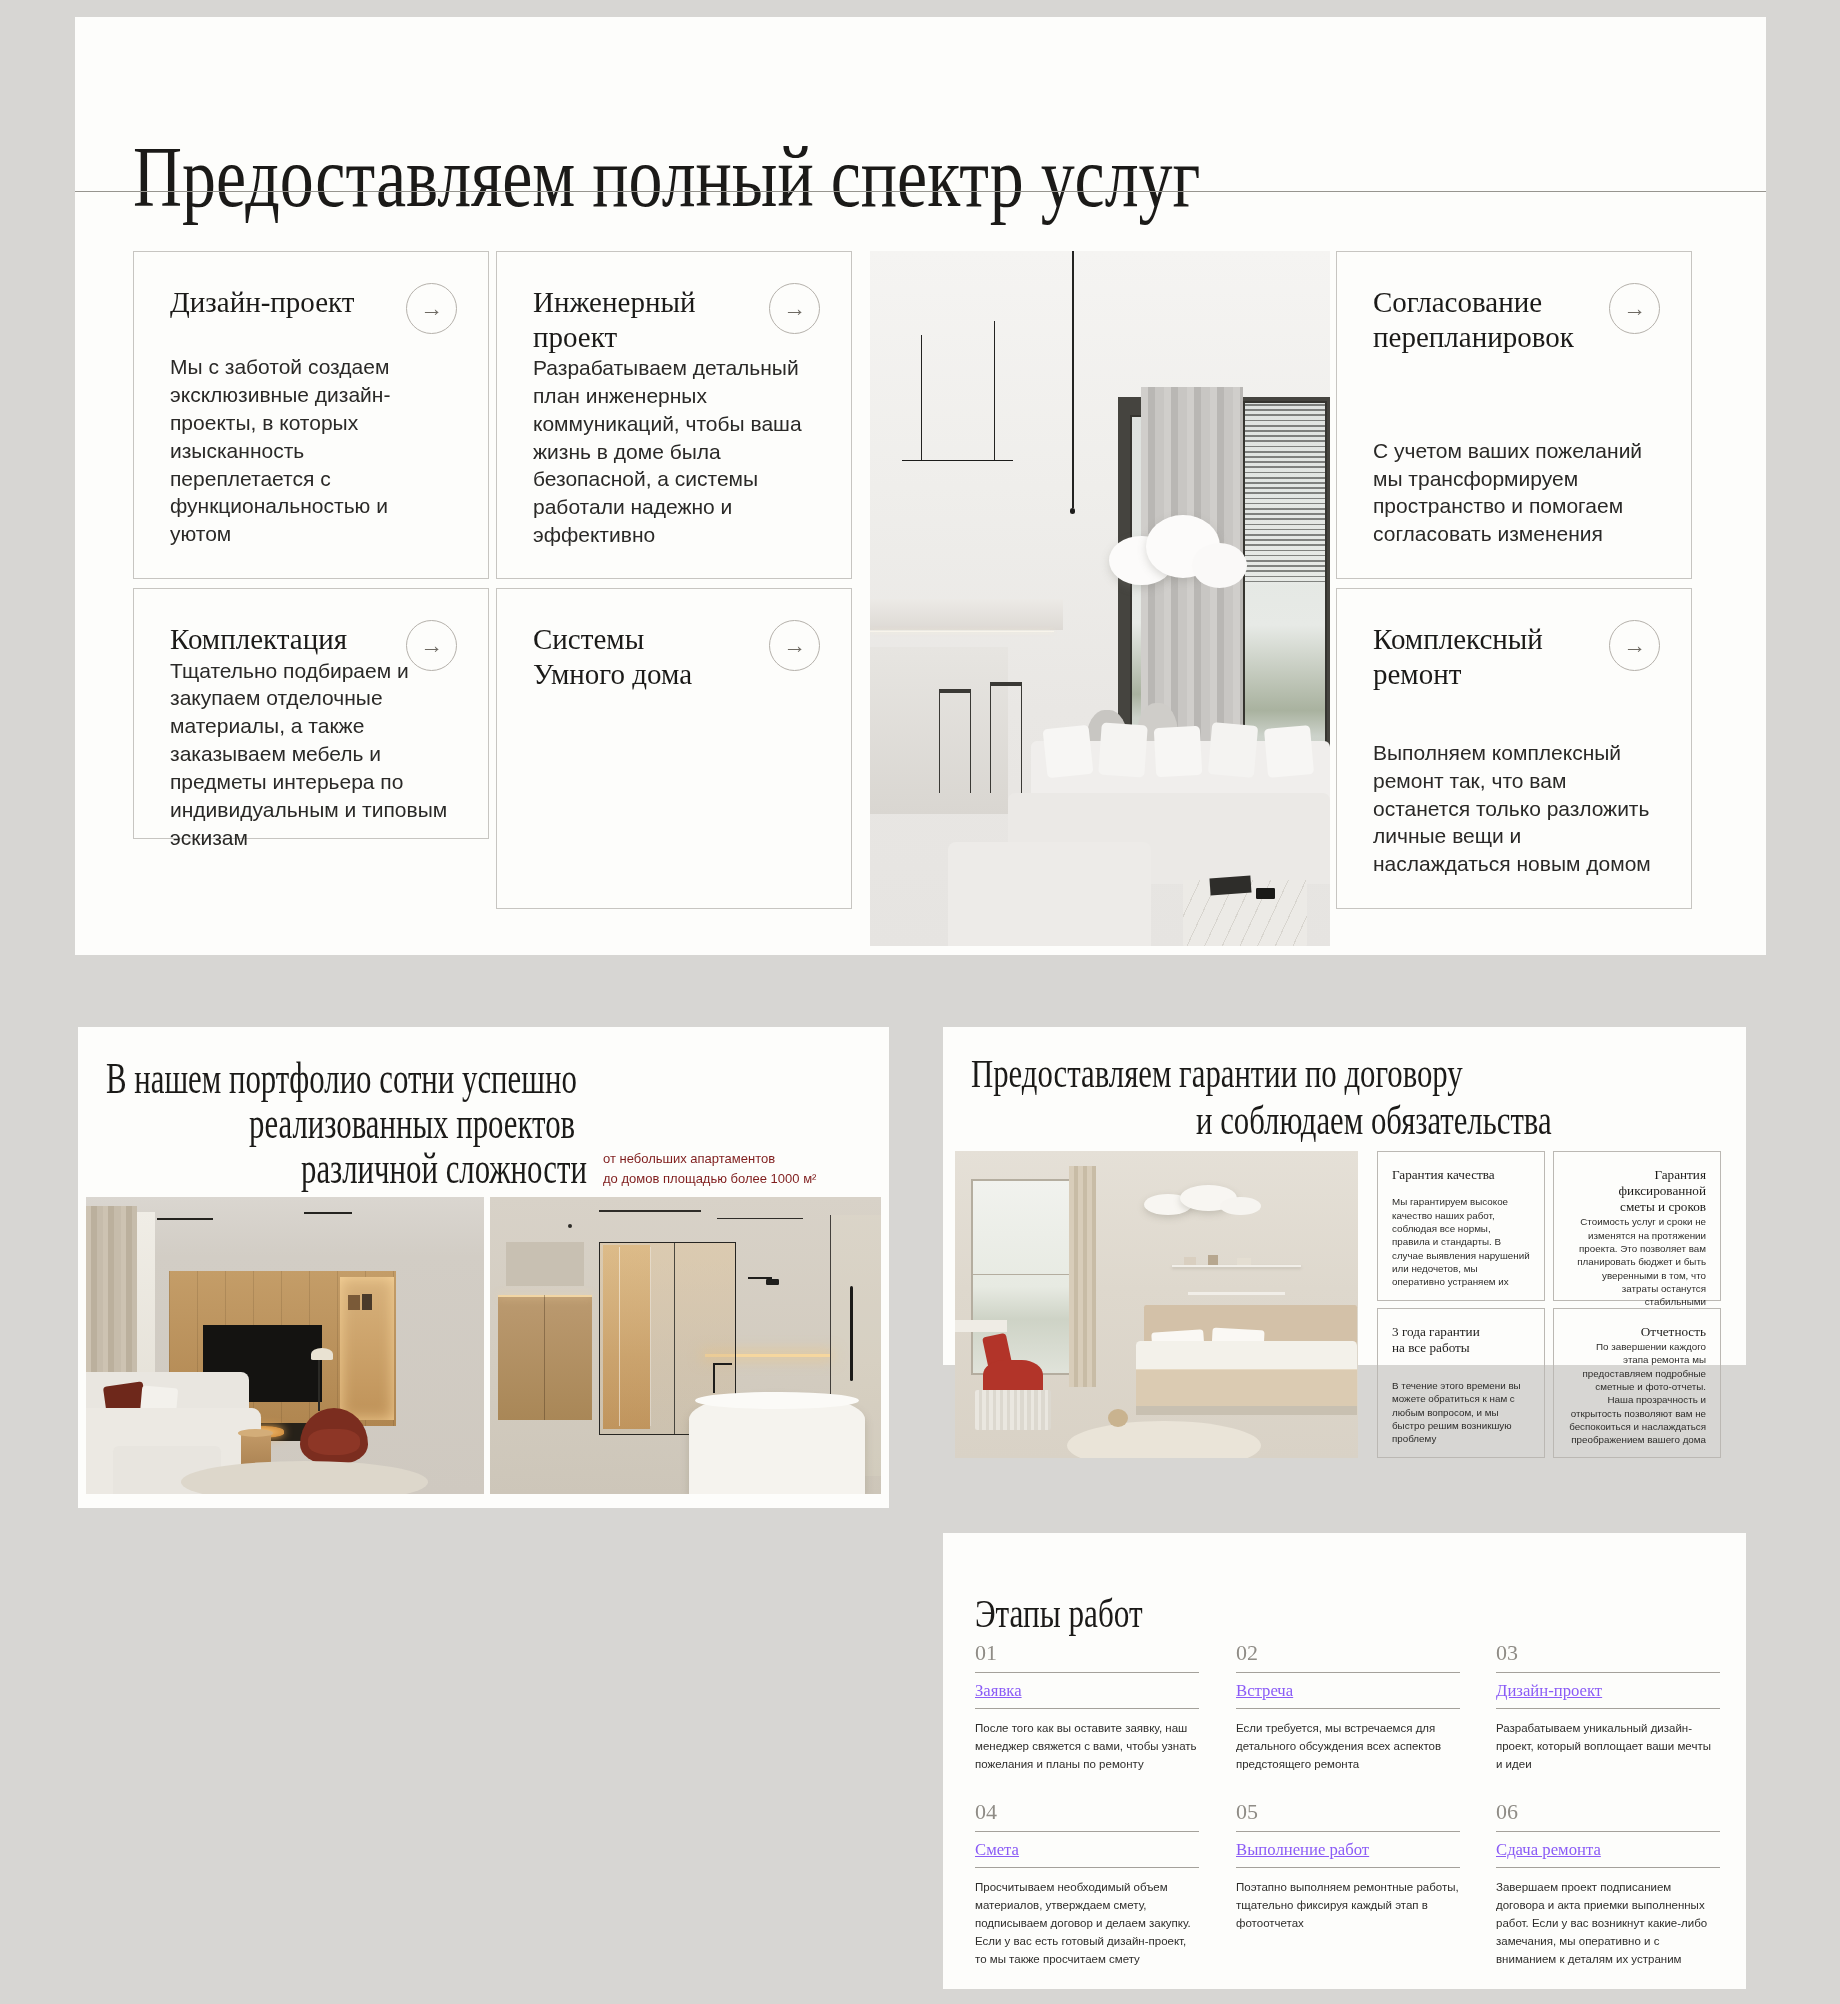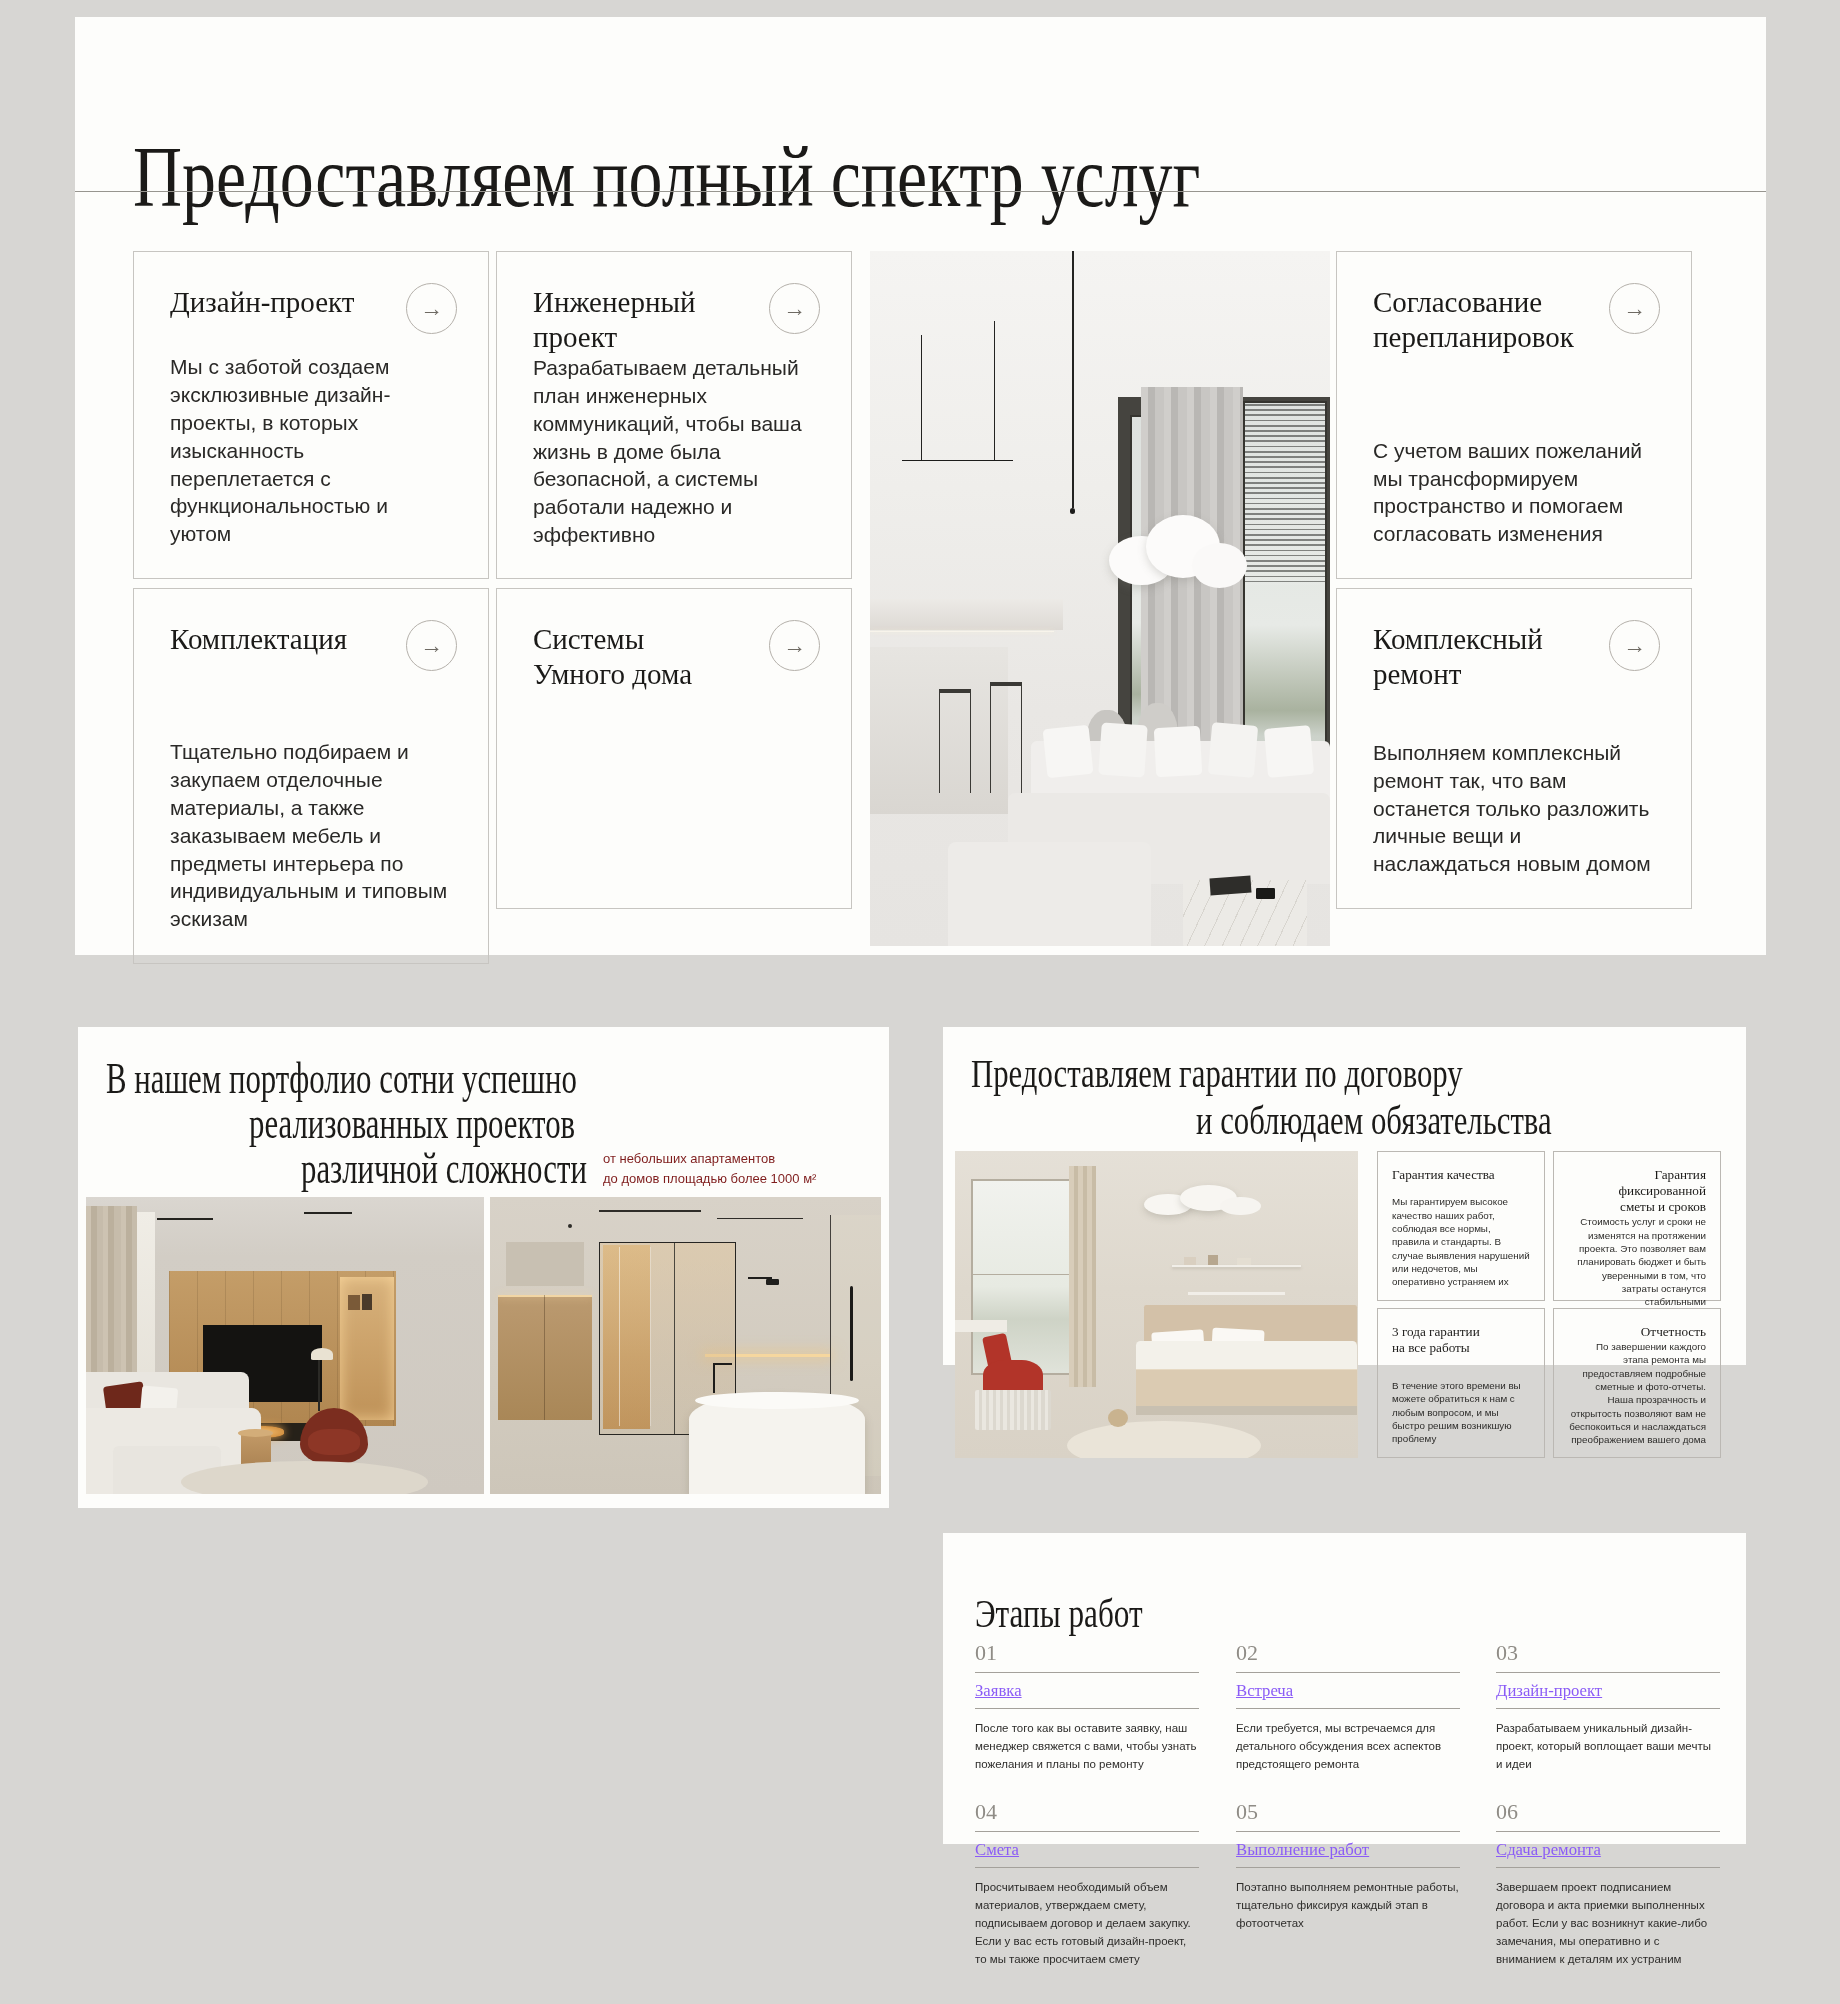--- a/index.html
+++ b/index.html
@@ -38,21 +38,21 @@
   #panel-guarantees{left:943px;top:1027px;width:803px;height:338px;}
   .gr-title{position:absolute;left:0;top:23px;font-size:41px;line-height:47px;}
   .gr-line1{margin-left:28px;}
   .gr-line2{margin-left:253px;}
   .gr-card{position:absolute;width:168px;height:150px;border:0.6px solid #bbb8b3;box-sizing:border-box;
            padding:15px 14px 11.5px;display:flex;flex-direction:column;justify-content:space-between;}
   .gr-card-title{font-size:13.2px;line-height:1.22;}
   .gr-card-body{font-size:9.8px;line-height:1.36;color:#2d2c2a;}
 
   
-  #panel-stages{left:943px;top:1533px;width:803px;height:311px;}
+  #panel-stages{left:943px;top:1533px;width:803px;height:456px;}
   .st-title{position:absolute;left:32px;top:28px;font-size:40px;line-height:1;}
   .step{position:absolute;width:224px;}
   .step-num{font-family:"Liberation Serif","DejaVu Serif",serif;font-size:22px;color:#8f8c86;}
   .step-rule{height:0.6px;background:#a4a19b;margin-top:5.8px;}
   .step-title{font-family:"Liberation Serif","DejaVu Serif",serif;font-size:16.7px;color:#8b5cf6;margin-top:8.6px;text-decoration:underline;}
   .step-rule2{height:0.6px;background:#a4a19b;margin-top:7.5px;}
   .step-body{font-size:11.5px;line-height:18px;color:#2e2d2b;margin-top:9.8px;}
 </style>
 </head>
 <body>
@@ -82,21 +82,21 @@
 
     <div class="svc-card" style="left:1261px;top:234px;height:328px;">
       <div class="serif svc-title preline">Согласование
 перепланировок</div>
       <div class="svc-body">С учетом ваших пожеланий мы трансформируем пространство и помогаем согласовать изменения</div>
       <button class="arrow-btn">
           <span>→</span>
         </button>
     </div>
 
-    <div class="svc-card" style="left:58px;top:571px;height:376px;">
+    <div class="svc-card" style="left:58px;top:571px;height:251px;">
       <div class="serif svc-title preline">Комплектация</div>
       <div class="svc-body">Тщательно подбираем и закупаем отделочные материалы, а также заказываем мебель и предметы интерьера по индивидуальным и типовым эскизам</div>
       <button class="arrow-btn">
           <span>→</span>
         </button>
     </div>
 
     <div class="svc-card" style="left:421px;top:571px;height:321px;">
       <div class="serif svc-title preline">Системы
 Умного дома</div>

